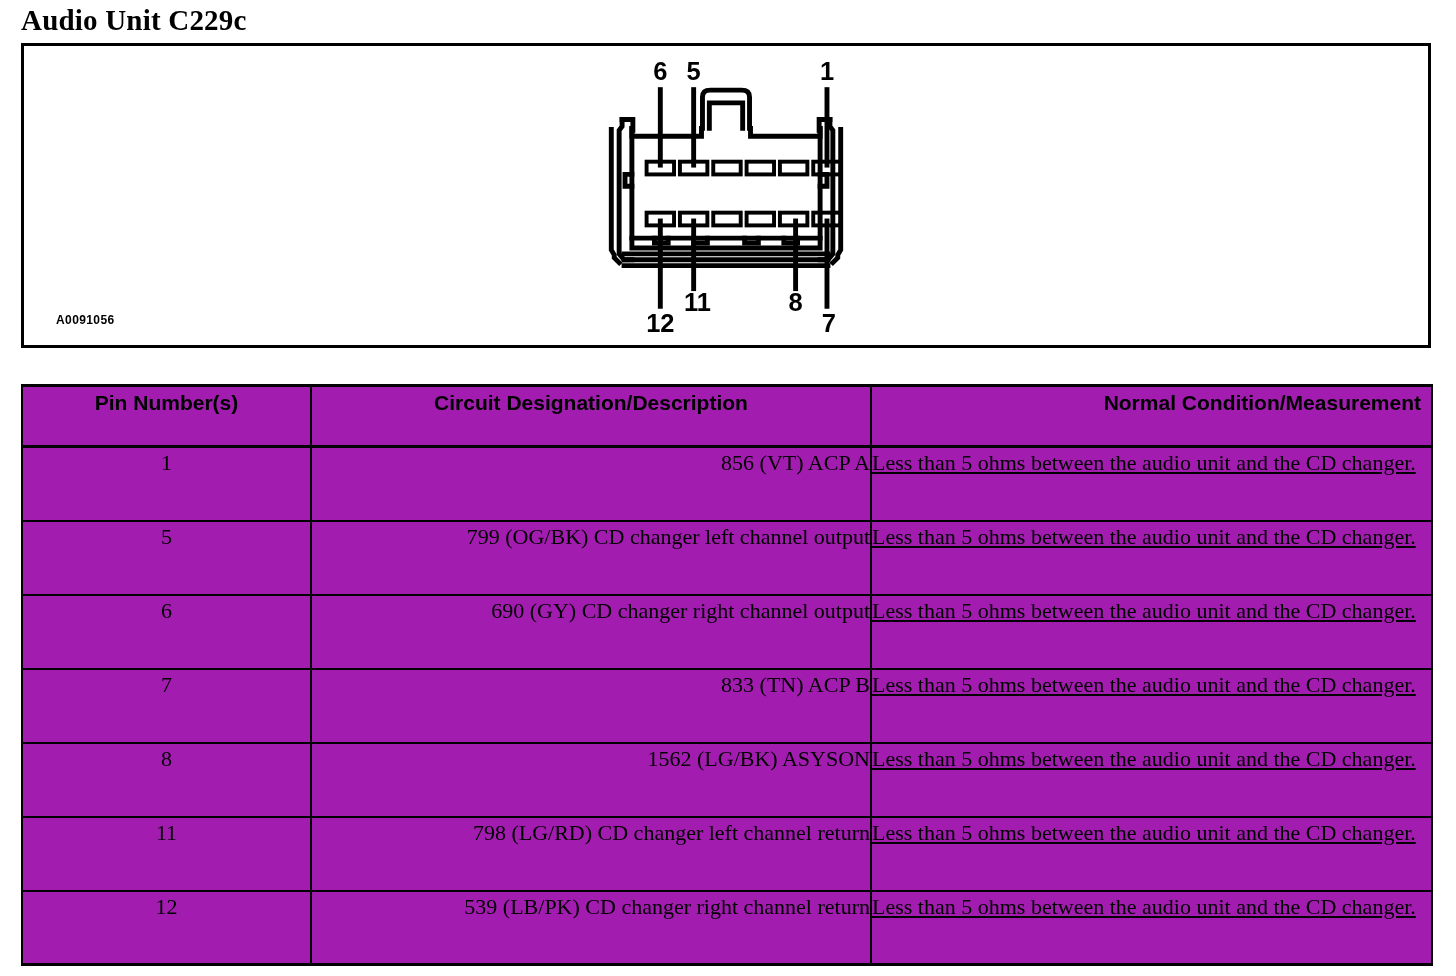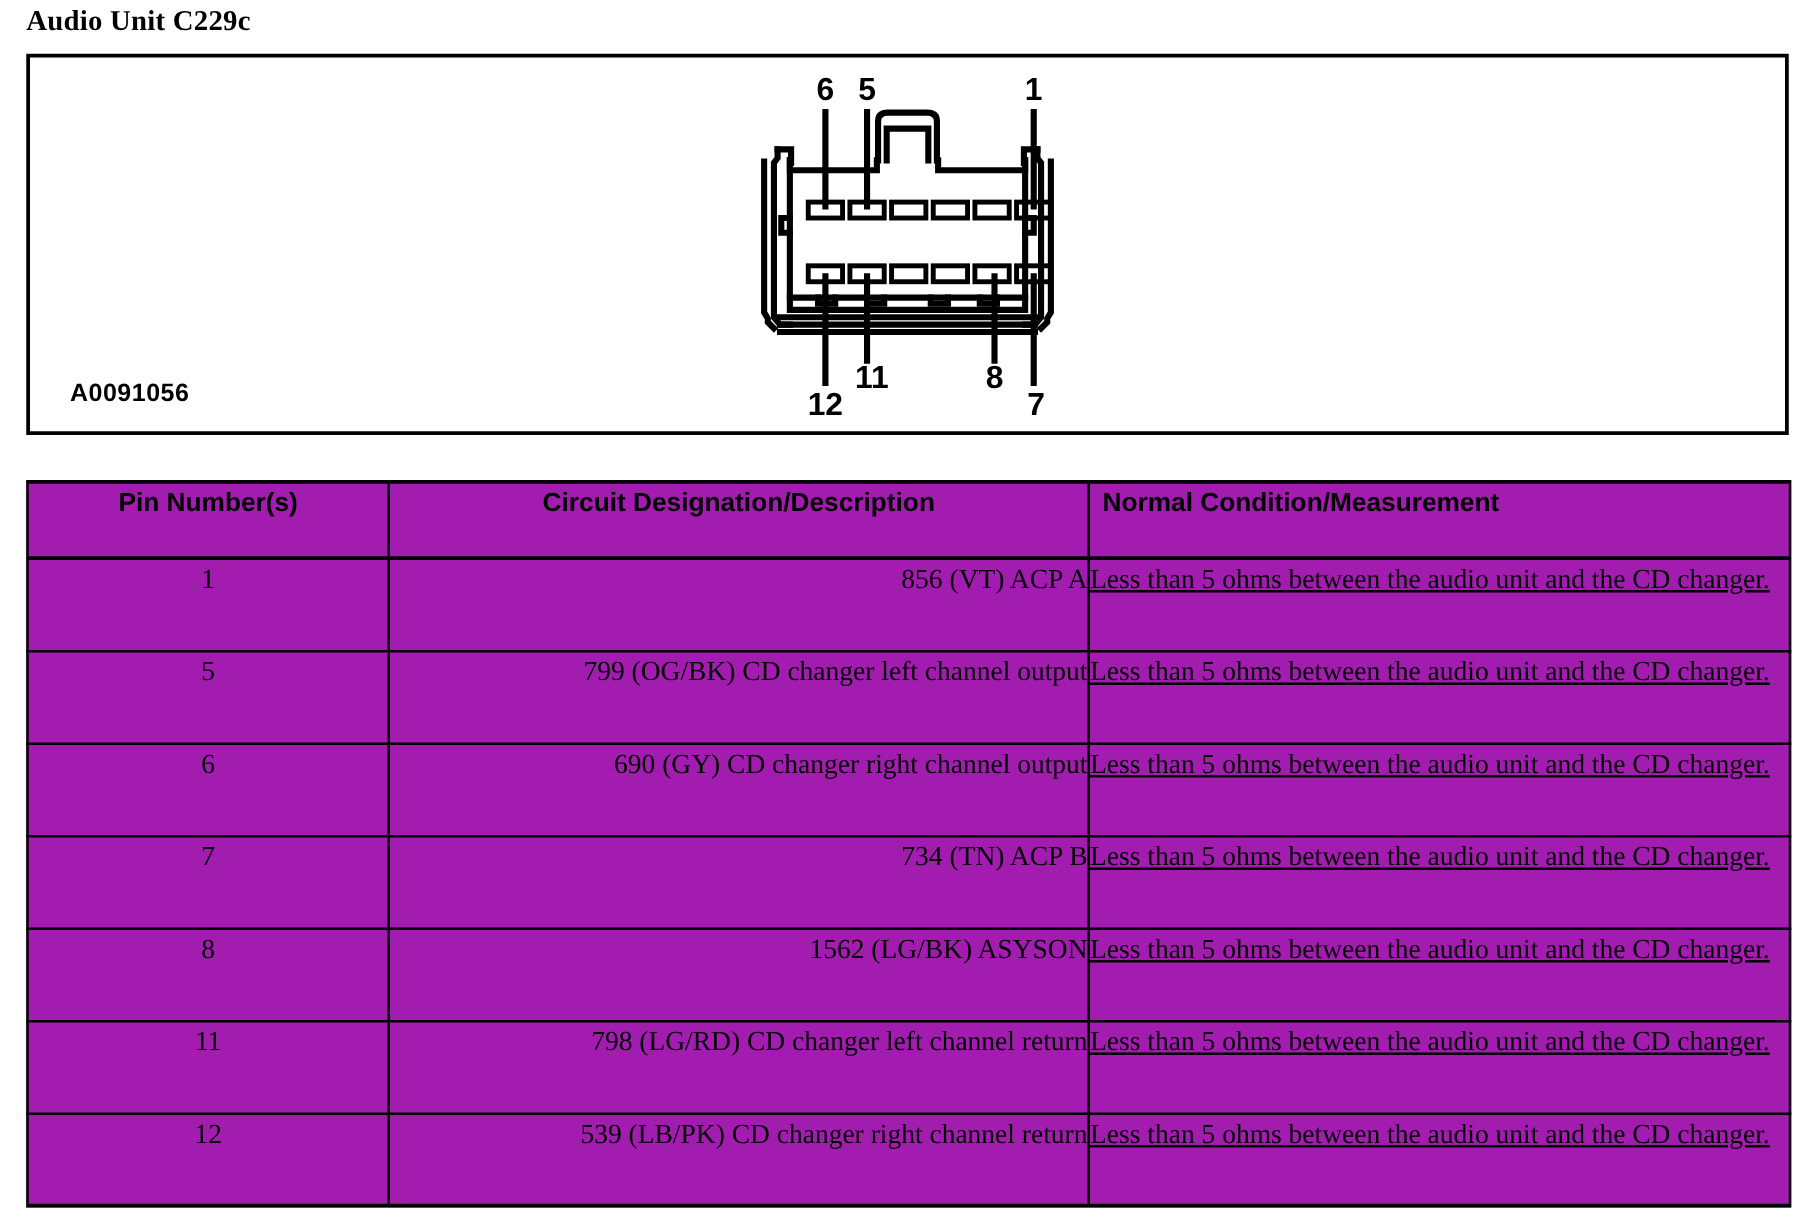--- a/index.html
+++ b/index.html
@@ -17,21 +17,21 @@
     overflow: hidden;
   }
 
   
   #page-title {
     position: absolute;
     left: 21px;
     top: 4px;
     font-family: "Liberation Serif", "DejaVu Serif", serif;
     font-weight: bold;
-    font-size: 23px;
+    font-size: 29px;
     letter-spacing: 0.2px;
     white-space: nowrap;
   }
 
   
   #diagram-frame {
     position: absolute;
     left: 21px;
     top: 43px;
     width: 1410px;
@@ -40,21 +40,21 @@
     box-sizing: border-box;
     background: #ffffff;
   }
 
   #diagram-code {
     position: absolute;
     left: 32px;
     bottom: 18px;
     font-family: "Liberation Sans", "DejaVu Sans", sans-serif;
     font-weight: bold;
-    font-size: 20px;
+    font-size: 12px;
     letter-spacing: 0.4px;
   }
 
   #connector-art {
     position: absolute;
     left: 0;
     top: 0;
     width: 100%;
     height: 100%;
   }
@@ -83,21 +83,21 @@
     border-top-width: 3px;
     border-bottom-width: 3px;
     font-family: "Liberation Sans", "DejaVu Sans", sans-serif;
     font-weight: bold;
     font-size: 21px;
     height: 48px;
     padding: 4px 10px 6px 10px;
     white-space: nowrap;
   }
   th.th-pin, th.th-desc { text-align: center; }
-  th.th-meas { text-align: left; padding-left: 14px; }
+  th.th-meas { text-align: right; padding-left: 14px; }
 
   #pin-table tbody tr { }
   #pin-table tbody td {
     font-family: "Liberation Serif", "DejaVu Serif", serif;
     font-size: 22px;
     line-height: 1.35;
   }
   td.cell-pin {
     text-align: center;
     padding: 10px 6px 6px 6px;
@@ -229,21 +229,21 @@
         <td class="cell-desc">799 (OG/BK) CD changer left channel output</td>
         <td class="cell-meas">Less than 5 ohms between the audio unit and the CD changer.</td>
       </tr>
       <tr class="row-h-std">
         <td class="cell-pin">6</td>
         <td class="cell-desc">690 (GY) CD changer right channel output</td>
         <td class="cell-meas">Less than 5 ohms between the audio unit and the CD changer.</td>
       </tr>
       <tr class="row-h-std">
         <td class="cell-pin">7</td>
-        <td class="cell-desc">734 (TN) ACP B</td>
+        <td class="cell-desc">833 (TN) ACP B</td>
         <td class="cell-meas">Less than 5 ohms between the audio unit and the CD changer.</td>
       </tr>
       <tr class="row-h-std">
         <td class="cell-pin">8</td>
         <td class="cell-desc">1562 (LG/BK) ASYSON</td>
         <td class="cell-meas">Less than 5 ohms between the audio unit and the CD changer.</td>
       </tr>
       <tr class="row-h-std">
         <td class="cell-pin">11</td>
         <td class="cell-desc">798 (LG/RD) CD changer left channel return</td>

